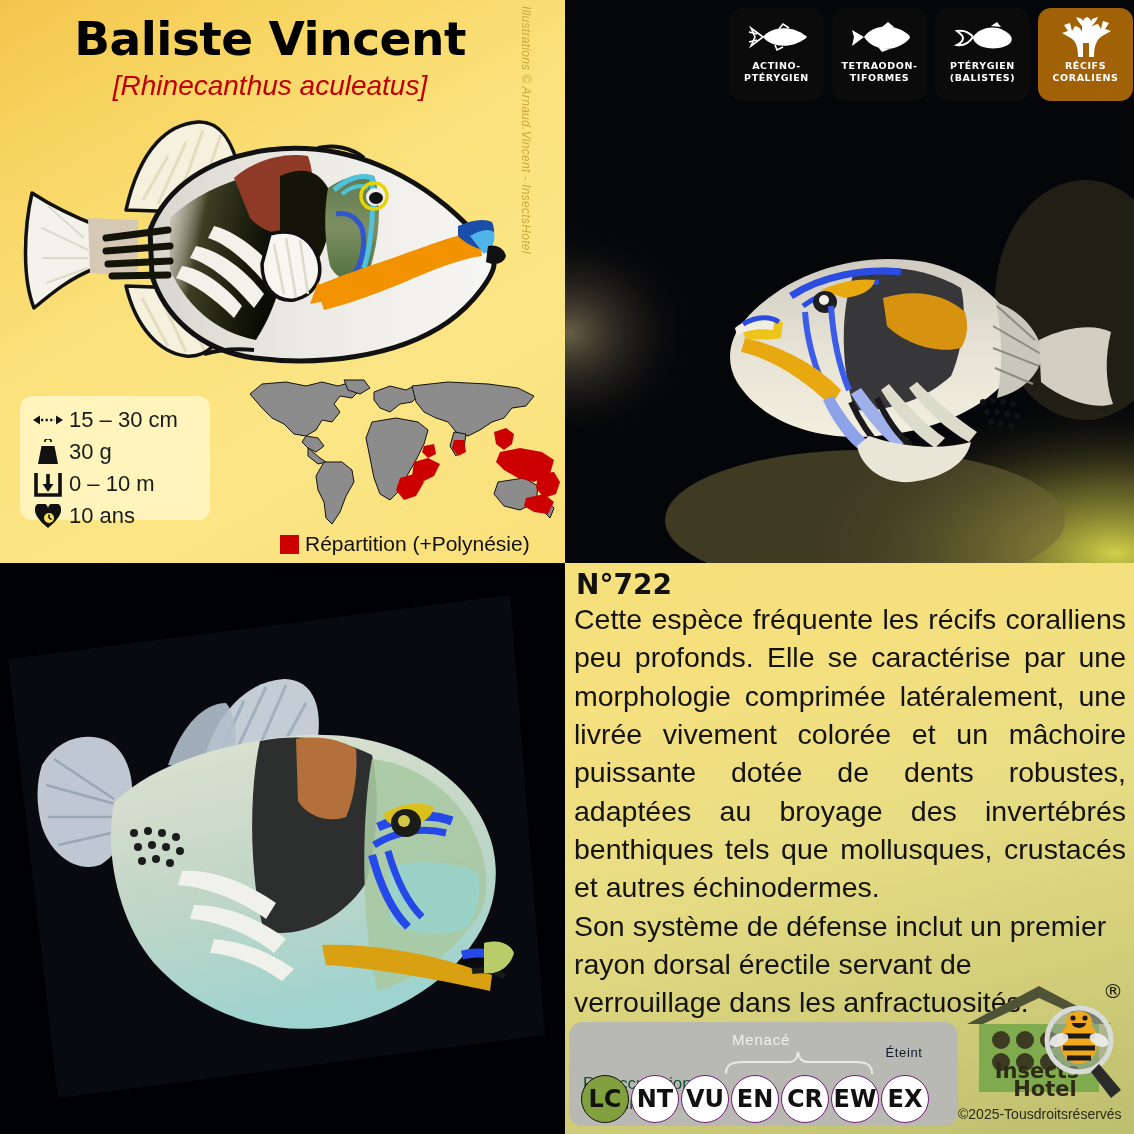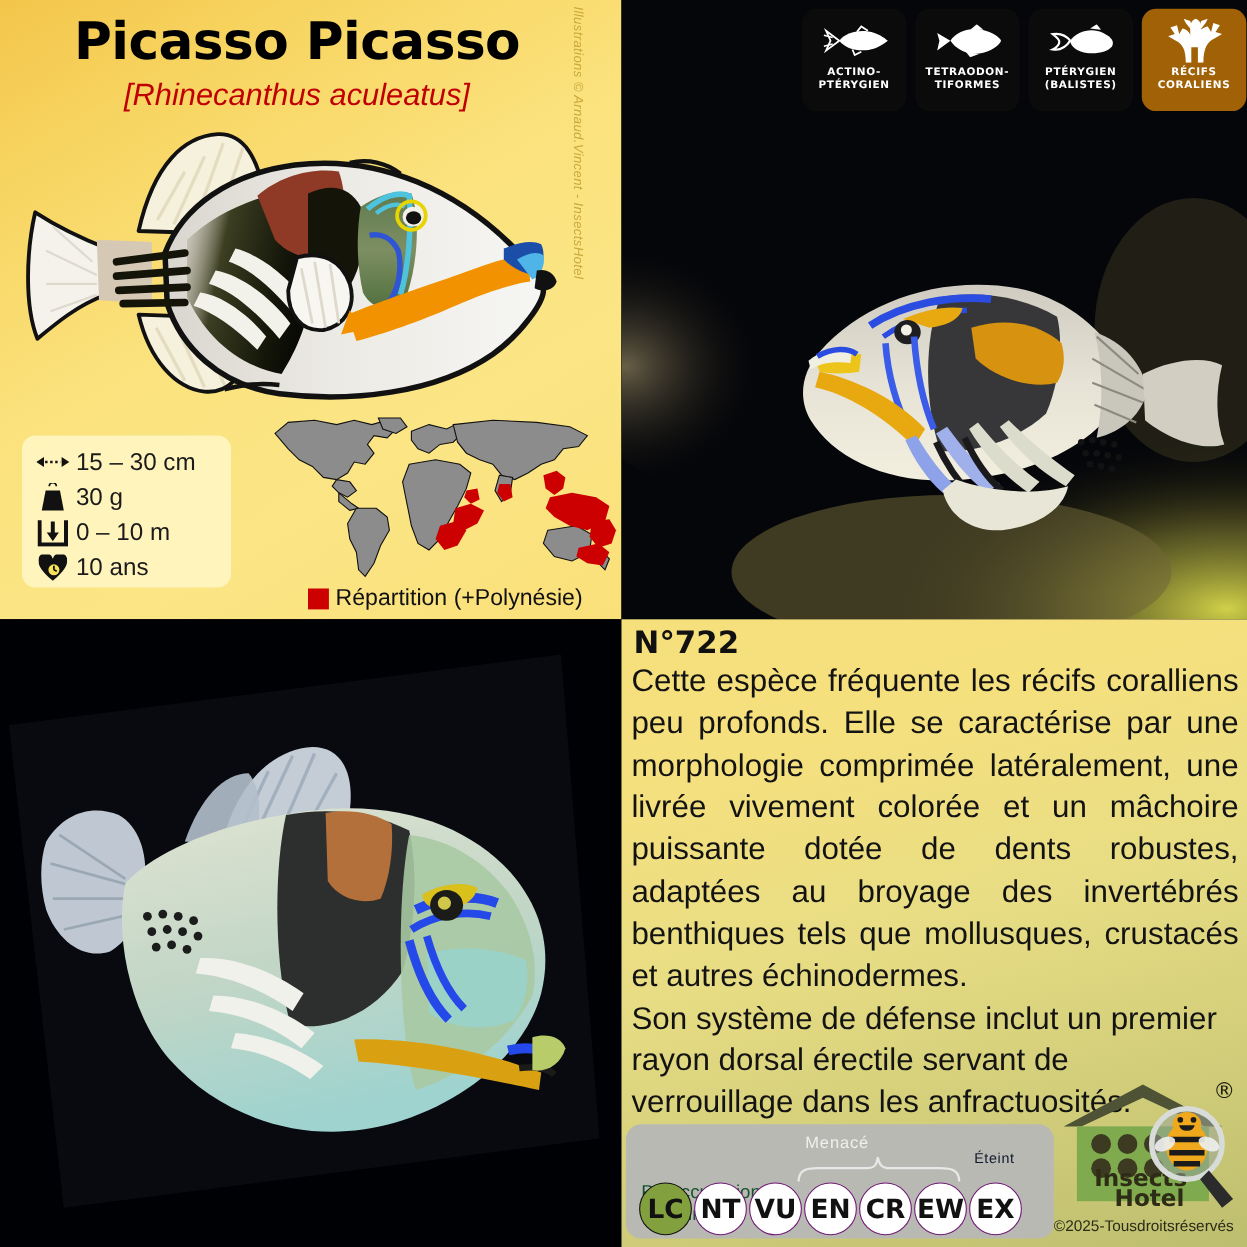--- a/index.html
+++ b/index.html
@@ -38,21 +38,21 @@
     transform:rotate(90deg); transform-origin:left top;
     font-size:12px; color:#c9a93c; letter-spacing:0.3px;
     font-style:italic; white-space:nowrap;
   }
 
   
   #fish-illu { position:absolute; left:18px; top:118px; width:530px; height:270px; }
 
   
   #stats-box {
-    position:absolute; left:20px; top:396px; width:190px; height:138px;
+    position:absolute; left:20px; top:396px; width:190px; height:124px;
     background:rgba(255,248,200,0.82); border-radius:12px;
     padding:8px 20px 6px 12px;
   }
   .stat-row { display:flex; align-items:center; height:32px; }
   .stat-icon { width:32px; height:28px; flex:0 0 32px; display:flex; align-items:center; justify-content:center; }
   .stat-val { font-size:22px; color:#1a1a1a; margin-left:5px; font-family:"Liberation Sans",sans-serif; }
 
   
   #map-wrap { position:absolute; left:248px; top:378px; width:318px; height:152px; }
   #map-legend {
@@ -126,21 +126,21 @@
   }
 </style>
 </head>
 <body>
 
 <div id="card">
 
   <div class="quad" id="q-illustration">
 
     <div id="title-block">
-      <div id="title">Picasso Picasso</div>
+      <div id="title">Baliste Vincent</div>
       <div id="subtitle">[Rhinecanthus aculeatus]</div>
     </div>
 
     <svg id="fish-illu" viewBox="0 0 530 270">
       <defs>
         <linearGradient id="bodyGrad" x1="0" y1="0" x2="1" y2="0">
           <stop offset="0" stop-color="#d9d6cf"></stop>
           <stop offset="0.45" stop-color="#eceae4"></stop>
           <stop offset="1" stop-color="#f6f6f4"></stop>
         </linearGradient>

